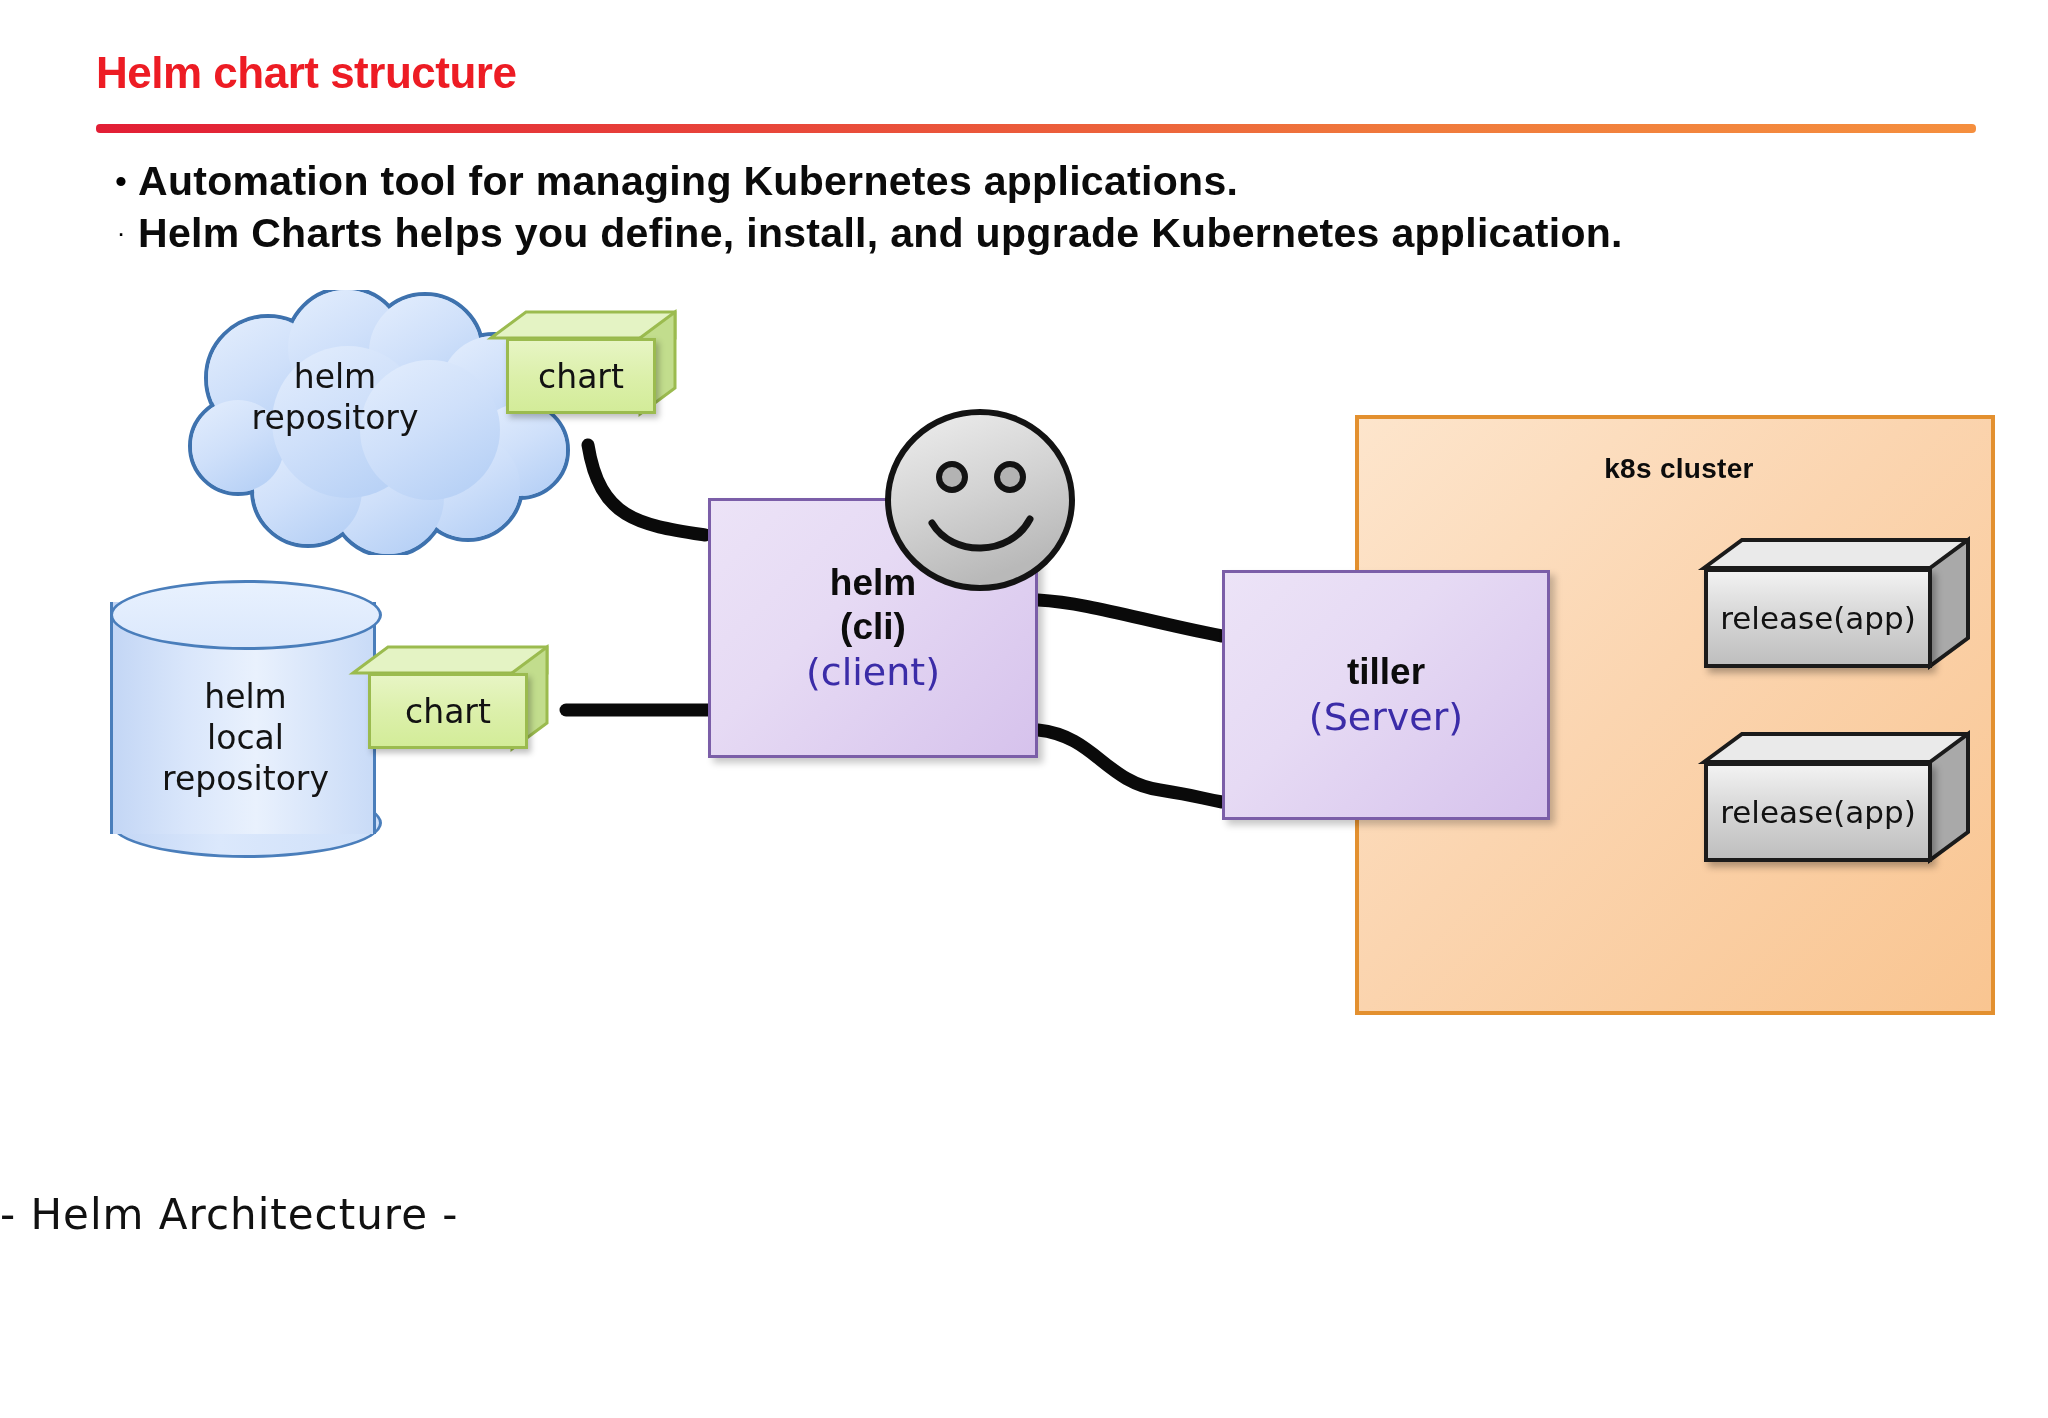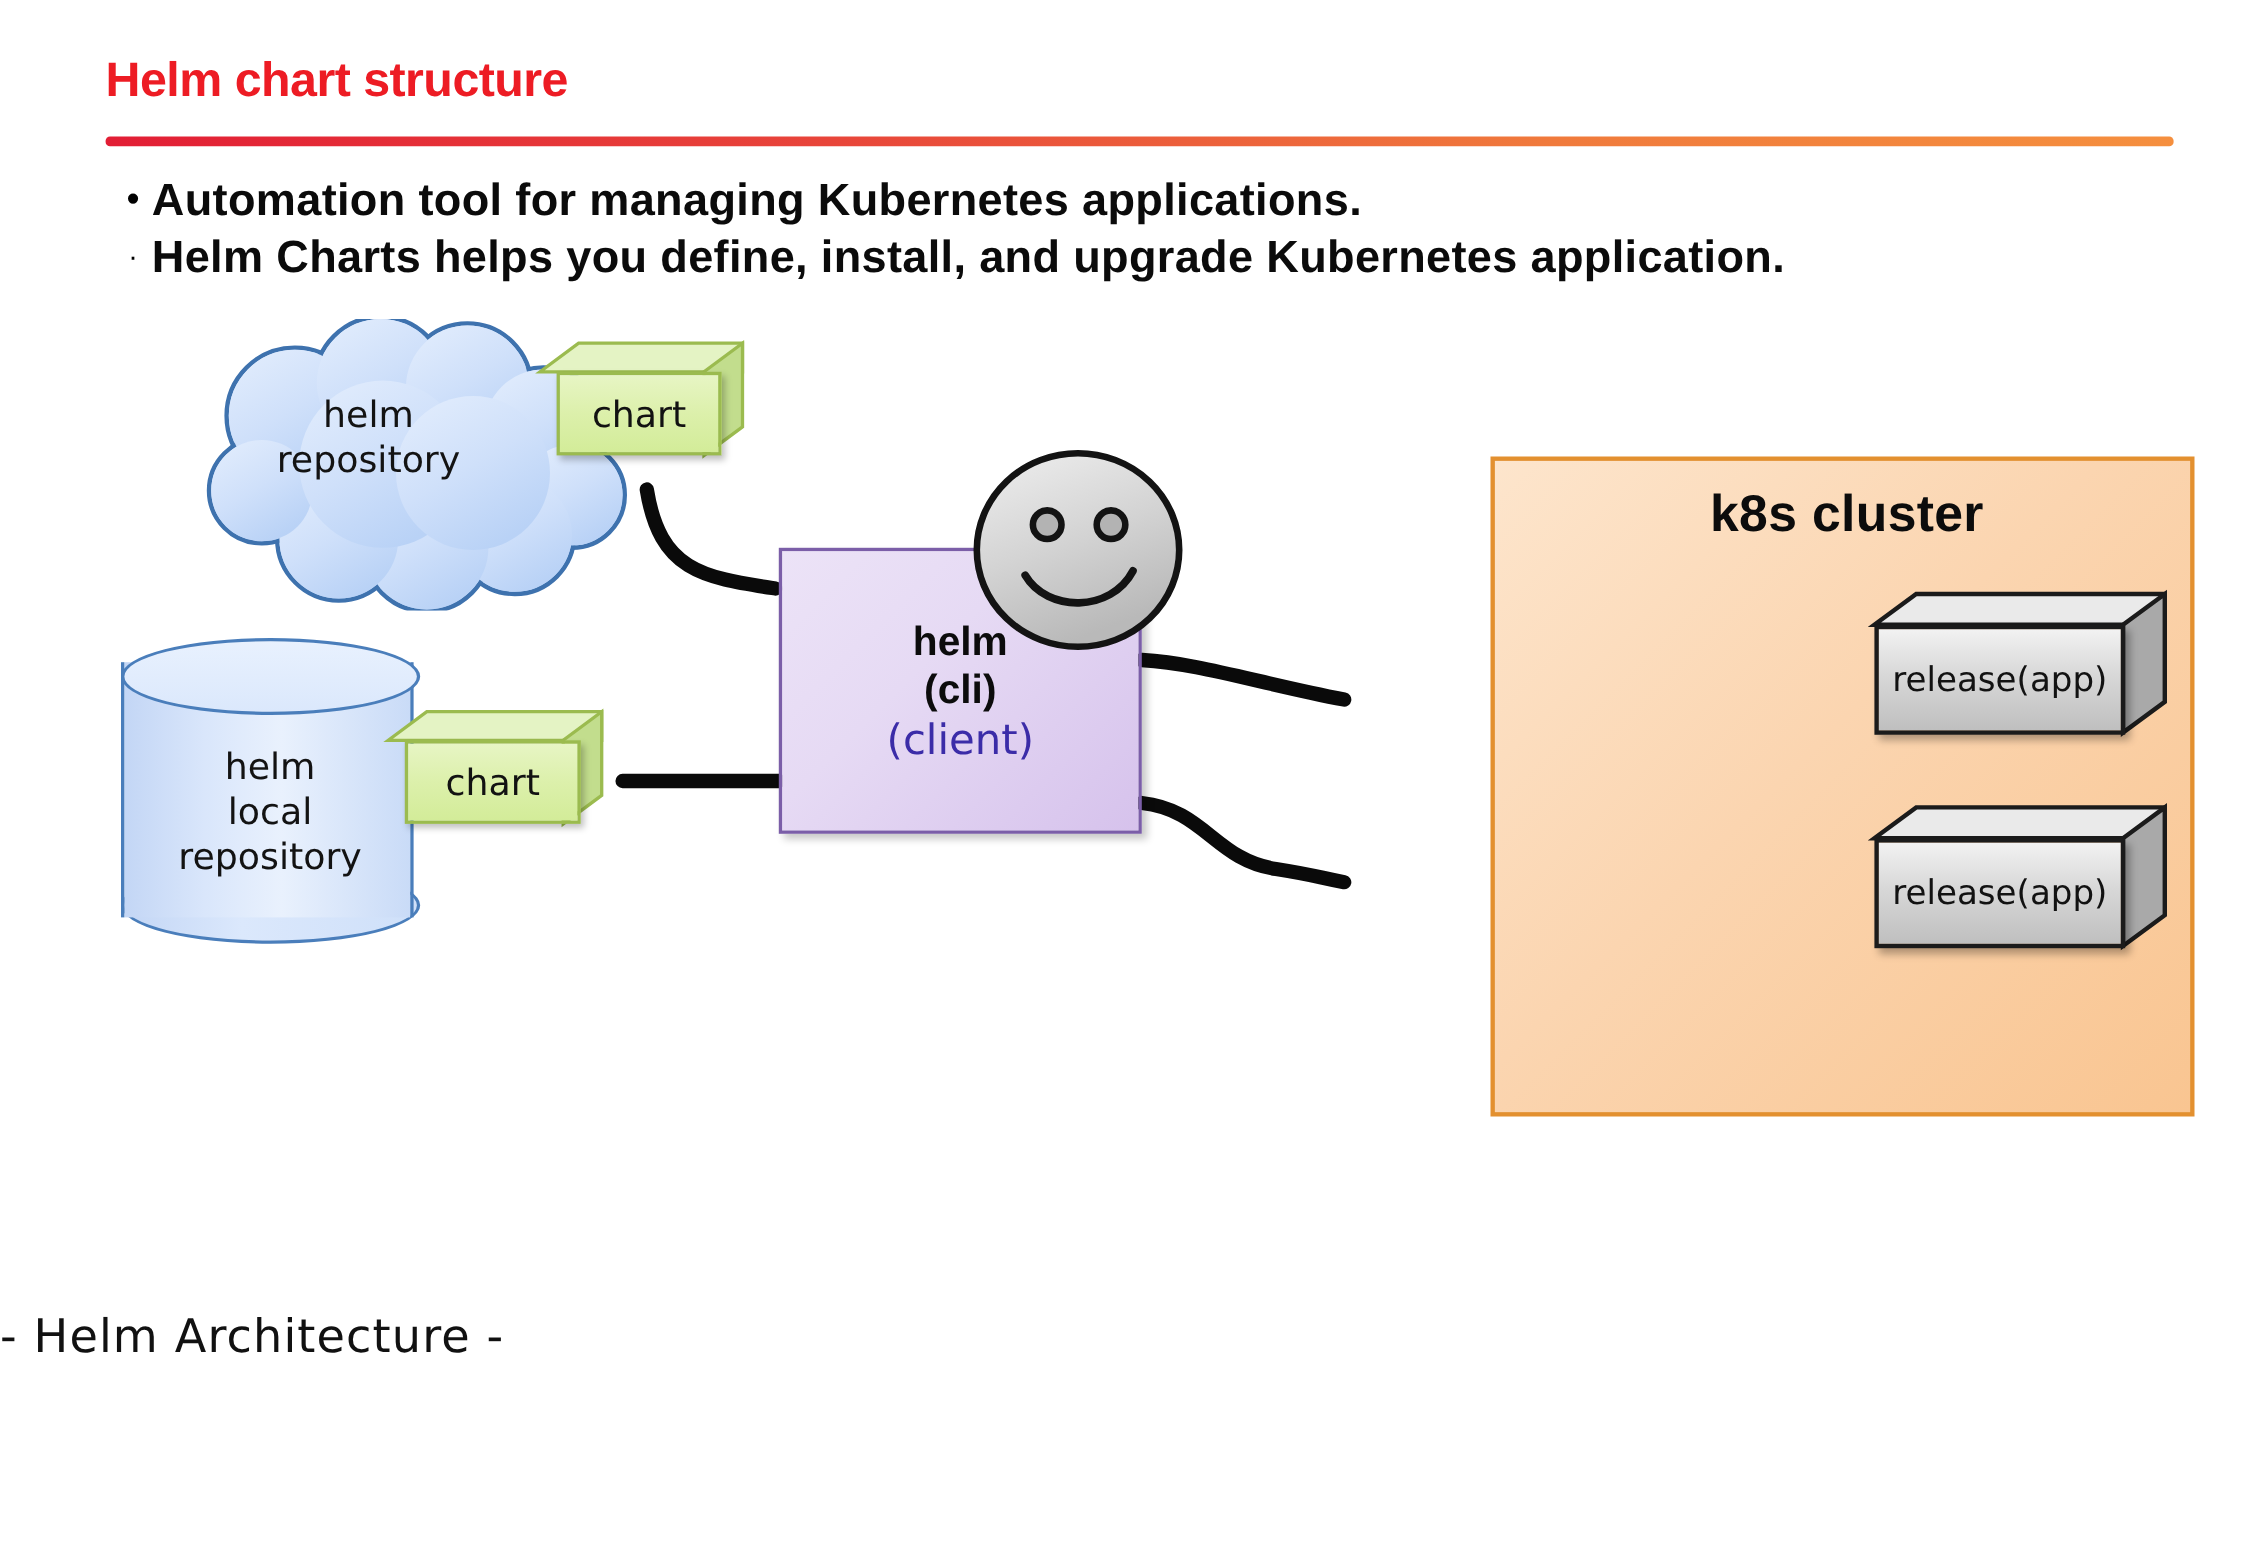--- a/index.html
+++ b/index.html
@@ -101,22 +101,22 @@
   
   #smiley{position:absolute;left:880px;top:135px;width:200px;height:190px;z-index:6;}
 
   
   #k8s-panel{
     position:absolute;left:1355px;top:145px;width:640px;height:600px;
     box-sizing:border-box;border:4px solid #E3902F;
     background:linear-gradient(135deg,#fde5cc 0%,#fbd5b0 45%,#f9c591 100%);
   }
   #k8s-title{
-    position:absolute;left:0;top:20px;width:640px;text-align:center;
-    font-size:47px;font-weight:bold;color:#0c0c0c;letter-spacing:0.3px;
+    position:absolute;left:0;top:34px;width:640px;text-align:center;
+    font-size:28px;font-weight:bold;color:#0c0c0c;letter-spacing:0.3px;
   }
 
   
   .rel3d{position:absolute;z-index:5;}
   .rel3d .face{
     position:absolute;left:0;top:26px;width:232px;height:104px;
     box-sizing:border-box;border:4px solid #1b1b1b;
     background:linear-gradient(to bottom,#f2f2f2 0%,#d8d8d8 45%,#bfbfbf 100%);
     display:flex;flex-direction:row;align-items:center;justify-content:center;
     box-shadow:4px 5px 7px rgba(0,0,0,.3);
@@ -255,20 +255,24 @@
   <div class="purple-box" id="helm-cli-box" style="left:708px;top:228px;width:330px;height:260px;z-index:4;">
     <div class="pb-line1">helm</div>
     <div class="pb-line2">(cli)</div>
     <div class="pb-sub">(client)</div>
   </div>
 
   <div id="k8s-panel">
     <div id="k8s-title">k8s cluster</div>
   </div>
 
+  <div class="purple-box" id="tiller-box" style="left:1222px;top:300px;width:328px;height:250px;z-index:6;">
+    <div class="pb-line1">tiller</div>
+    <div class="pb-sub">(Server)</div>
+  </div>
 
   <div class="rel3d" style="left:1700px;top:268px;width:270px;height:136px;">
     <svg width="270" height="136">
       <polygon points="4,30 42,2 268,2 268,30" fill="#eaeaea" stroke="#1b1b1b" stroke-width="4"></polygon>
       <polygon points="230,30 268,2 268,100 230,128" fill="#a9a9a9" stroke="#1b1b1b" stroke-width="4"></polygon>
     </svg>
     <div class="face" style="left:4px;top:30px;width:228px;height:100px;">
       <div class="rel-l1">release</div>
       <div class="rel-l2">(app)</div>
     </div>

